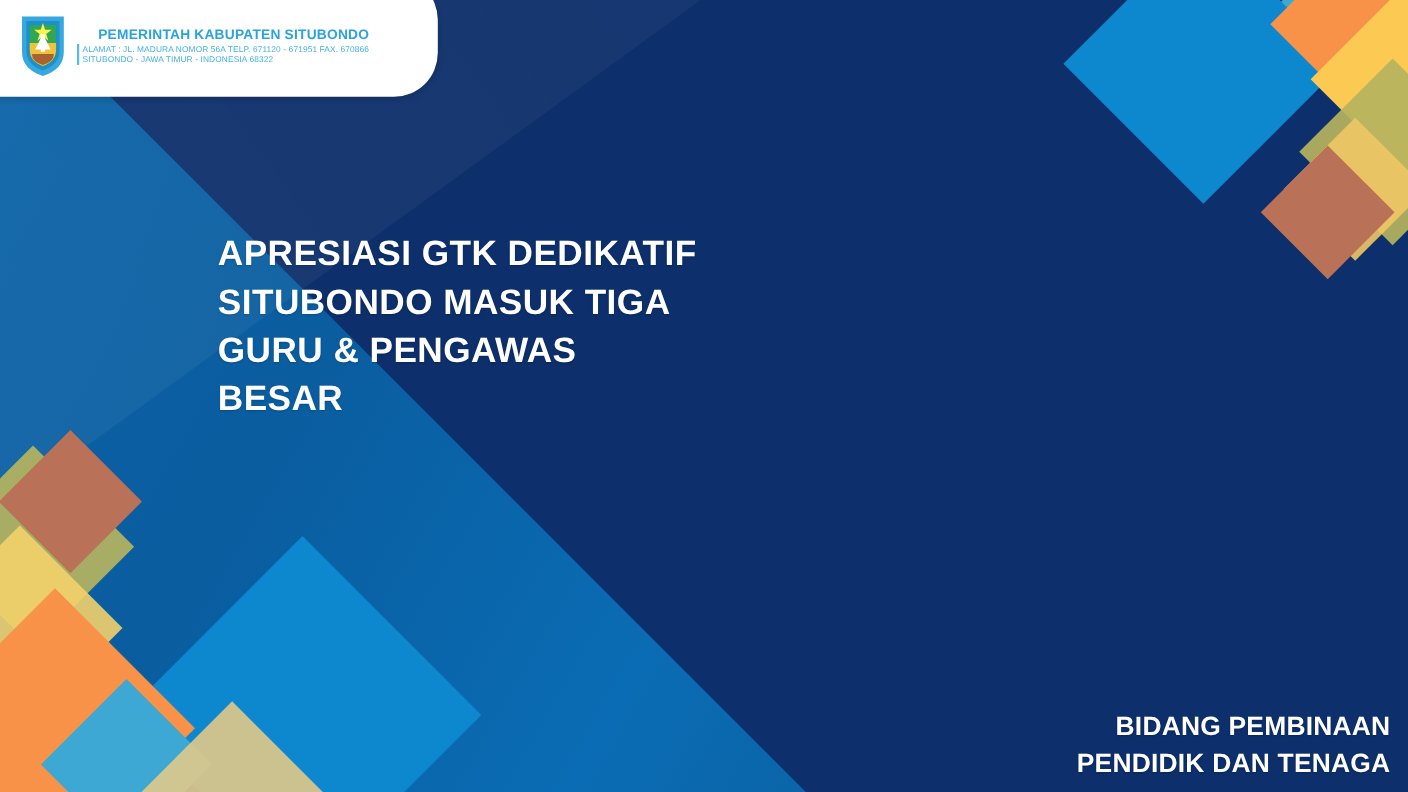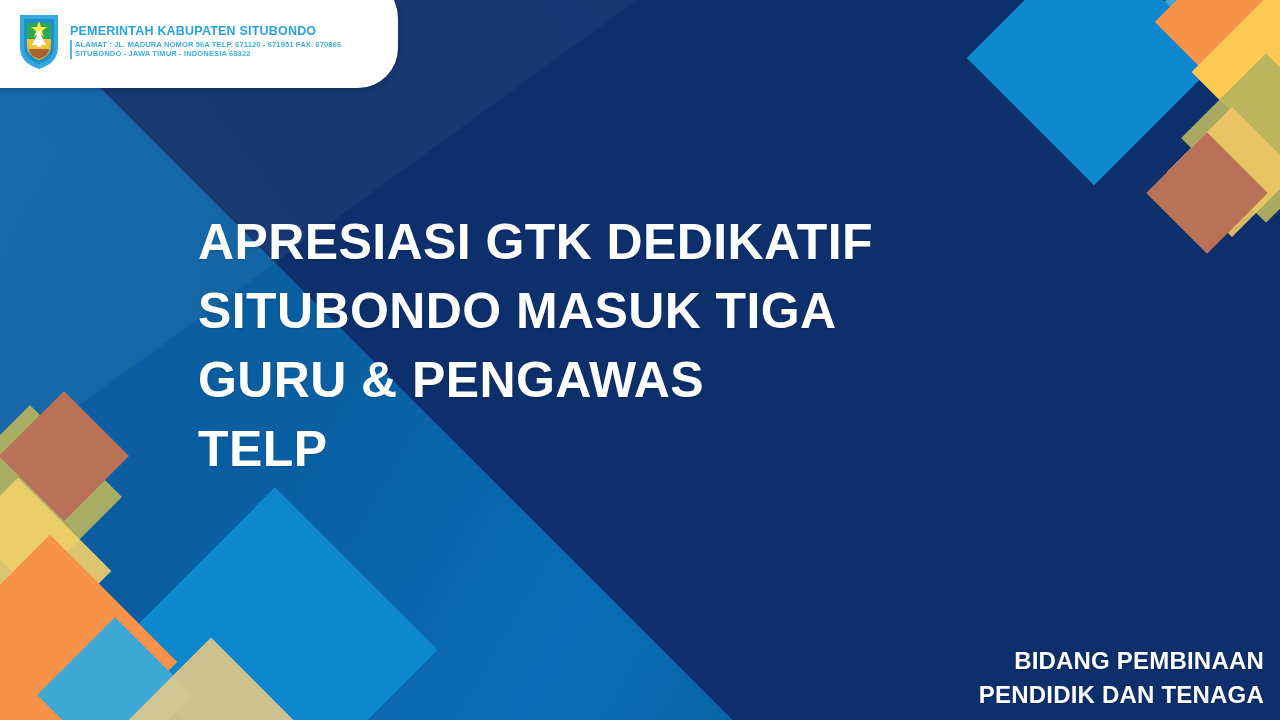--- a/index.html
+++ b/index.html
@@ -86,52 +86,53 @@
   .banner-text {
     margin-top: 18px;
     line-height: 1.0;
   }
   .bt-line1 {
     font-size: 12.5px;
     font-weight: bold;
     color: #2aa3dd;
     letter-spacing: .2px;
     white-space: nowrap;
+    text-align: right;
   }
   .bt-line2 {
     font-size: 17px;
     font-weight: bold;
     color: #1b8fd0;
     letter-spacing: -.1px;
     white-space: nowrap;
     margin-top: 1px;
   }
   .bt-addr {
     border-left: 2px solid #59b9e6;
     padding-left: 3px;
     margin-top: 2px;
   }
   .bt-addr div {
     font-size: 7.6px;
-    font-weight: bold;
+    font-weight: normal;
     color: #3fb0e2;
     letter-spacing: .1px;
     white-space: nowrap;
     line-height: 1.25;
   }
 
   
   #title-block {
     position: absolute;
     left: 198px;
     top: 208px;
     width: 800px;
   }
   #title-block .tline {
-    font-size: 50px;
+    font-size: 32px;
     font-weight: bold;
     color: #ffffff;
     letter-spacing: .4px;
     line-height: 1.38;
     text-shadow: 0 1px 2px rgba(0,0,0,0.18);
   }
 
   
   #footer-block {
     position: absolute;
@@ -192,21 +193,21 @@
         <div>ALAMAT : JL. MADURA NOMOR 56A TELP. 671120 - 671951 FAX. 670866</div>
         <div>SITUBONDO - JAWA TIMUR - INDONESIA 68322</div>
       </div>
     </div>
   </div>
 
   <div id="title-block">
     <div class="tline">APRESIASI GTK DEDIKATIF</div>
     <div class="tline">SITUBONDO MASUK TIGA</div>
     <div class="tline">GURU &amp; PENGAWAS</div>
-    <div class="tline">TELP</div>
+    <div class="tline">BESAR</div>
   </div>
 
   <div id="footer-block">
     <div class="fline">BIDANG PEMBINAAN</div>
     <div class="fline">PENDIDIK DAN TENAGA</div>
   </div>
 
 </div>
 
 </body></html>

